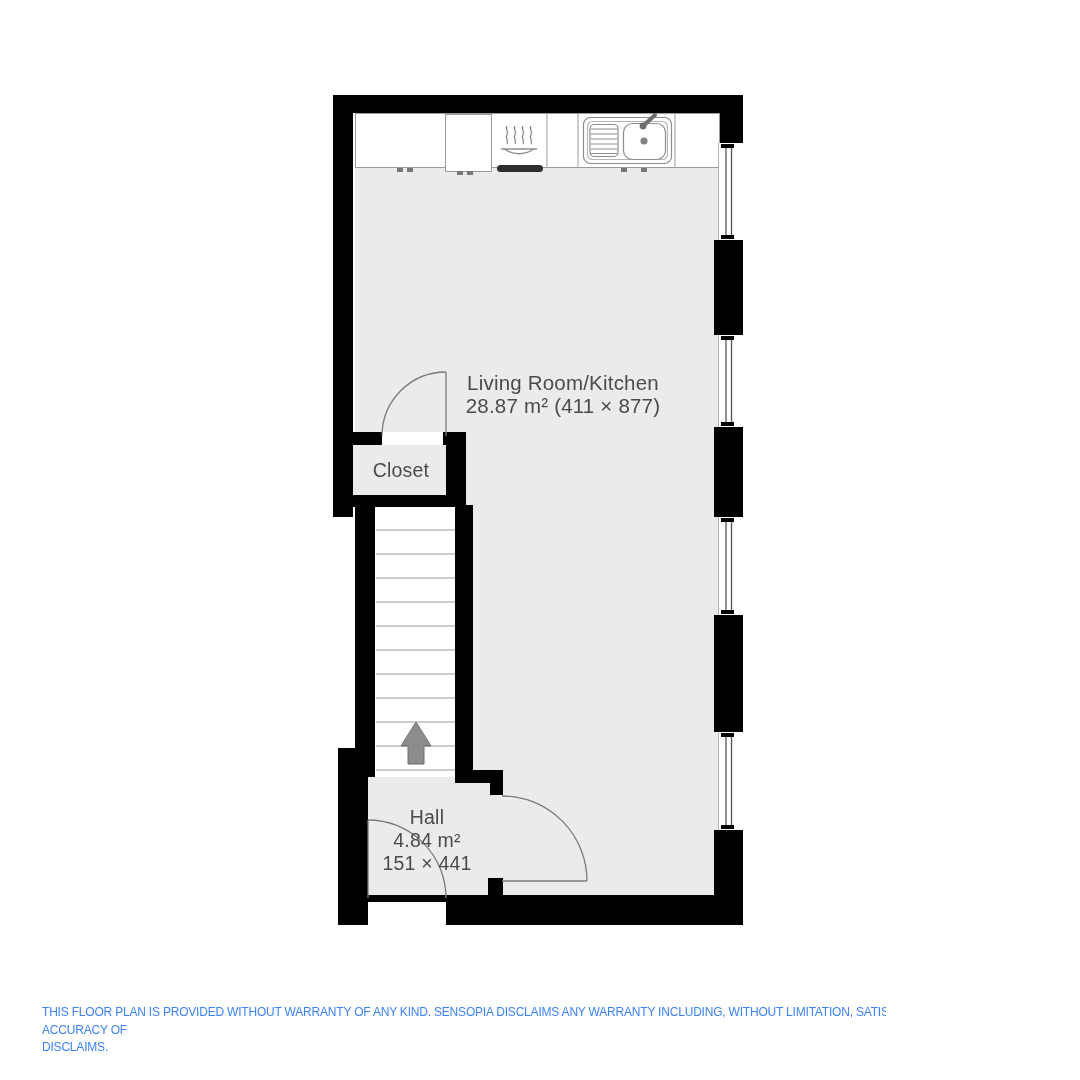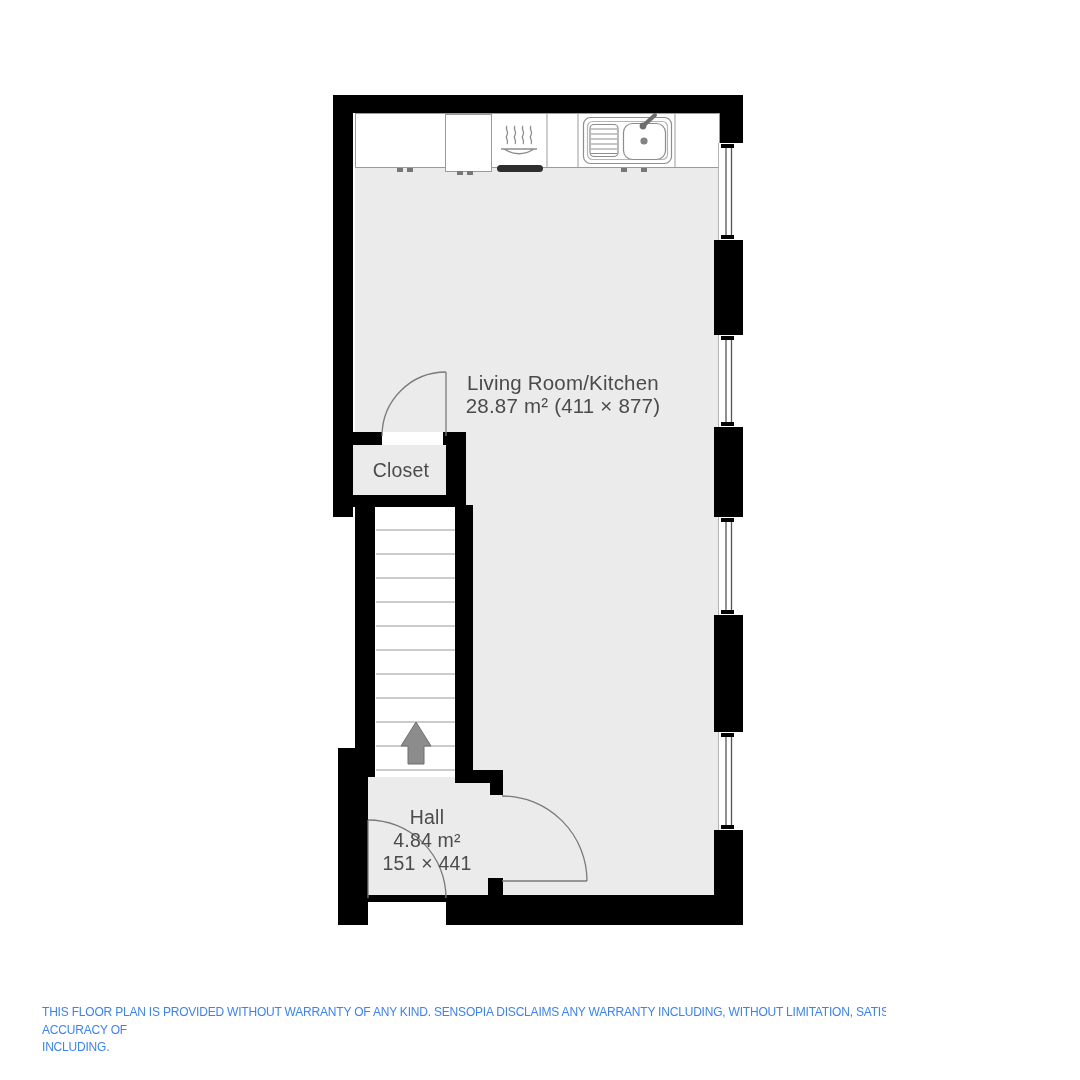--- a/index.html
+++ b/index.html
@@ -164,15 +164,15 @@
     <text class="room-label" x="563" y="413">28.87 m² (411 × 877)</text>
     <text class="room-label-small" x="401" y="477">Closet</text>
     <text class="room-label-small" x="427" y="824">Hall</text>
     <text class="room-label-small" x="427" y="847">4.84 m²</text>
     <text class="room-label-small" x="427" y="870">151 × 441</text>
   </g>
 </svg>
 
 <div class="disclaimer">
   <span>THIS FLOOR PLAN IS PROVIDED WITHOUT WARRANTY OF ANY KIND. SENSOPIA DISCLAIMS ANY WARRANTY INCLUDING, WITHOUT LIMITATION, SATISFACTORY QUALITY OR ACCURACY OF</span><br>
-  <span>INCLUDING.</span>
+  <span>DISCLAIMS.</span>
 </div>
 </div>
 
 </body></html>

